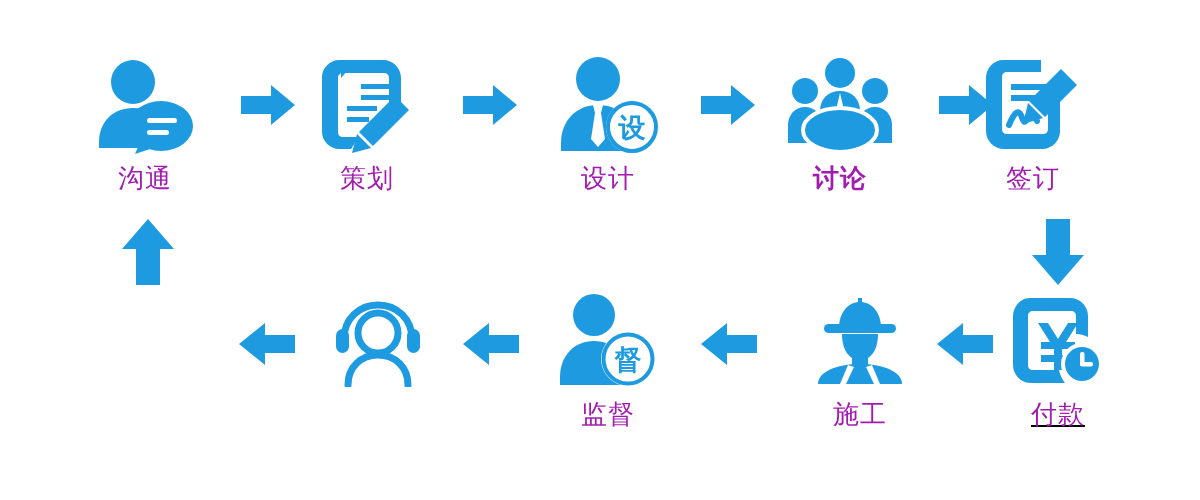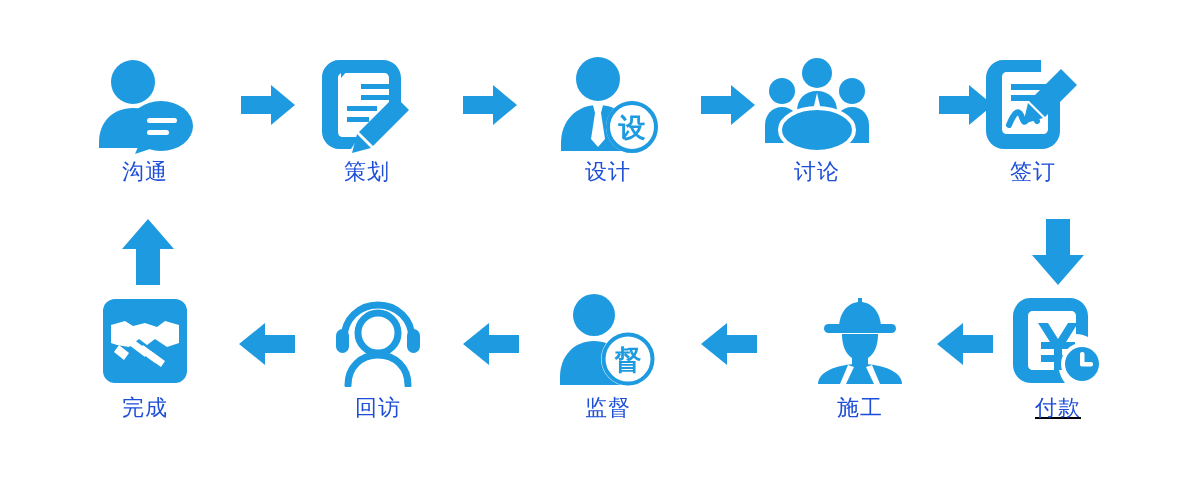--- a/index.html
+++ b/index.html
@@ -28,24 +28,24 @@
   .step-icon {
     width: 130px;
     height: 105px;
     display: flex;
     align-items: center;
     justify-content: center;
   }
   .step-icon svg { display: block; }
 
   .step-label {
-    margin-top: 0;
-    font-size: 22px;
+    margin-top: 6px;
+    font-size: 26px;
     line-height: 30px;
-    color: #1d4ed8;
+    color: #a21caf;
     font-family: "DejaVu Sans", "Liberation Sans", sans-serif;
     letter-spacing: 1px;
     white-space: nowrap;
   }
 
   
   .connector {
     position: absolute;
     display: flex;
     align-items: center;
@@ -122,21 +122,21 @@
     </div>
     <div class="step-label">设计</div>
   </div>
 
   <div class="connector arrow-row-top" style="left:700px;">
     <svg width="54" height="44" viewBox="0 0 54 44">
       <path d="M0 13 L30 13 L30 2 L54 22 L30 42 L30 31 L0 31 Z" fill="#1E9BE0"></path>
     </svg>
   </div>
 
-  <div class="step row-top" style="left:752px;">
+  <div class="step row-top" style="left:775px;font-weight:bold;">
     <div class="step-icon">
       <svg width="108" height="96" viewBox="0 0 108 96">
         <circle cx="54" cy="16" r="15" fill="#1E9BE0"></circle>
         <path d="M54 34 C42 34 34 42 34 54 L34 70 L74 70 L74 54 C74 42 66 34 54 34 Z" fill="#1E9BE0"></path>
         <path d="M54 36 L46 70 L62 70 Z" fill="#ffffff"></path>
         <circle cx="19" cy="34" r="13" fill="#1E9BE0"></circle>
         <path d="M19 50 C9 50 2 58 2 68 L2 86 L36 86 L36 68 C36 58 29 50 19 50 Z" fill="#1E9BE0"></path>
         <circle cx="89" cy="34" r="13" fill="#1E9BE0"></circle>
         <path d="M89 50 C79 50 72 58 72 68 L72 86 L106 86 L106 68 C106 58 99 50 89 50 Z" fill="#1E9BE0"></path>
         <ellipse cx="54" cy="73" rx="37" ry="22" fill="#1E9BE0" stroke="#ffffff" stroke-width="4"></ellipse>
@@ -164,51 +164,37 @@
     </div>
     <div class="step-label">签订</div>
   </div>
 
   <div class="connector arrow-vert" style="left:1028px; top:218px;">
     <svg width="56" height="68" viewBox="0 0 56 68">
       <path d="M16 0 L40 0 L40 36 L54 36 L28 66 L2 36 L16 36 Z" fill="#1E9BE0"></path>
     </svg>
   </div>
 
-  <div class="step row-bot" style="left:80px;">
-    <div class="step-icon">
-      <svg width="84" height="84" viewBox="0 0 84 84">
-        <rect x="0" y="0" width="84" height="84" rx="12" fill="#1E9BE0"></rect>
-        <path d="M8 26 L22 22 L30 27 L42 24 L54 28 L62 22 L76 26 L76 44 L64 48 L52 40 L44 46 L36 40 L26 48 L14 46 L8 44 Z" fill="#ffffff"></path>
-        <path d="M30 40 L46 52 L42 58 L26 46 Z" fill="#ffffff"></path>
-        <path d="M40 46 L56 58 L52 64 L36 52 Z" fill="#ffffff"></path>
-        <path d="M48 52 L62 62 L58 68 L44 58 Z" fill="#ffffff"></path>
-        <path d="M16 46 L26 54 L21 61 L11 53 Z" fill="#ffffff"></path>
-      </svg>
-    </div>
-    <div class="step-label">完成</div>
-  </div>
 
   <div class="connector arrow-row-bot" style="left:238px;">
     <svg width="56" height="46" viewBox="0 0 56 46">
       <path d="M56 14 L26 14 L26 2 L0 23 L26 44 L26 32 L56 32 Z" fill="#1E9BE0"></path>
     </svg>
   </div>
 
   <div class="step row-bot" style="left:313px;">
     <div class="step-icon">
       <svg width="92" height="92" viewBox="0 0 92 92">
         <path d="M12 44 C12 24 27 10 46 10 C65 10 80 24 80 44" fill="none" stroke="#1E9BE0" stroke-width="7" stroke-linecap="round"></path>
         <rect x="4" y="34" width="13" height="24" rx="6.5" fill="#1E9BE0"></rect>
         <rect x="75" y="34" width="13" height="24" rx="6.5" fill="#1E9BE0"></rect>
         <circle cx="46" cy="38" r="20" fill="none" stroke="#1E9BE0" stroke-width="7"></circle>
         <path d="M16 90 C16 72 29 60 46 60 C63 60 76 72 76 90" fill="none" stroke="#1E9BE0" stroke-width="7" stroke-linecap="round"></path>
       </svg>
     </div>
-    <div class="step-label">回访</div>
   </div>
 
   <div class="connector arrow-row-bot" style="left:462px;">
     <svg width="56" height="46" viewBox="0 0 56 46">
       <path d="M56 14 L26 14 L26 2 L0 23 L26 44 L26 32 L56 32 Z" fill="#1E9BE0"></path>
     </svg>
   </div>
 
   <div class="step row-bot" style="left:543px;">
     <div class="step-icon">

